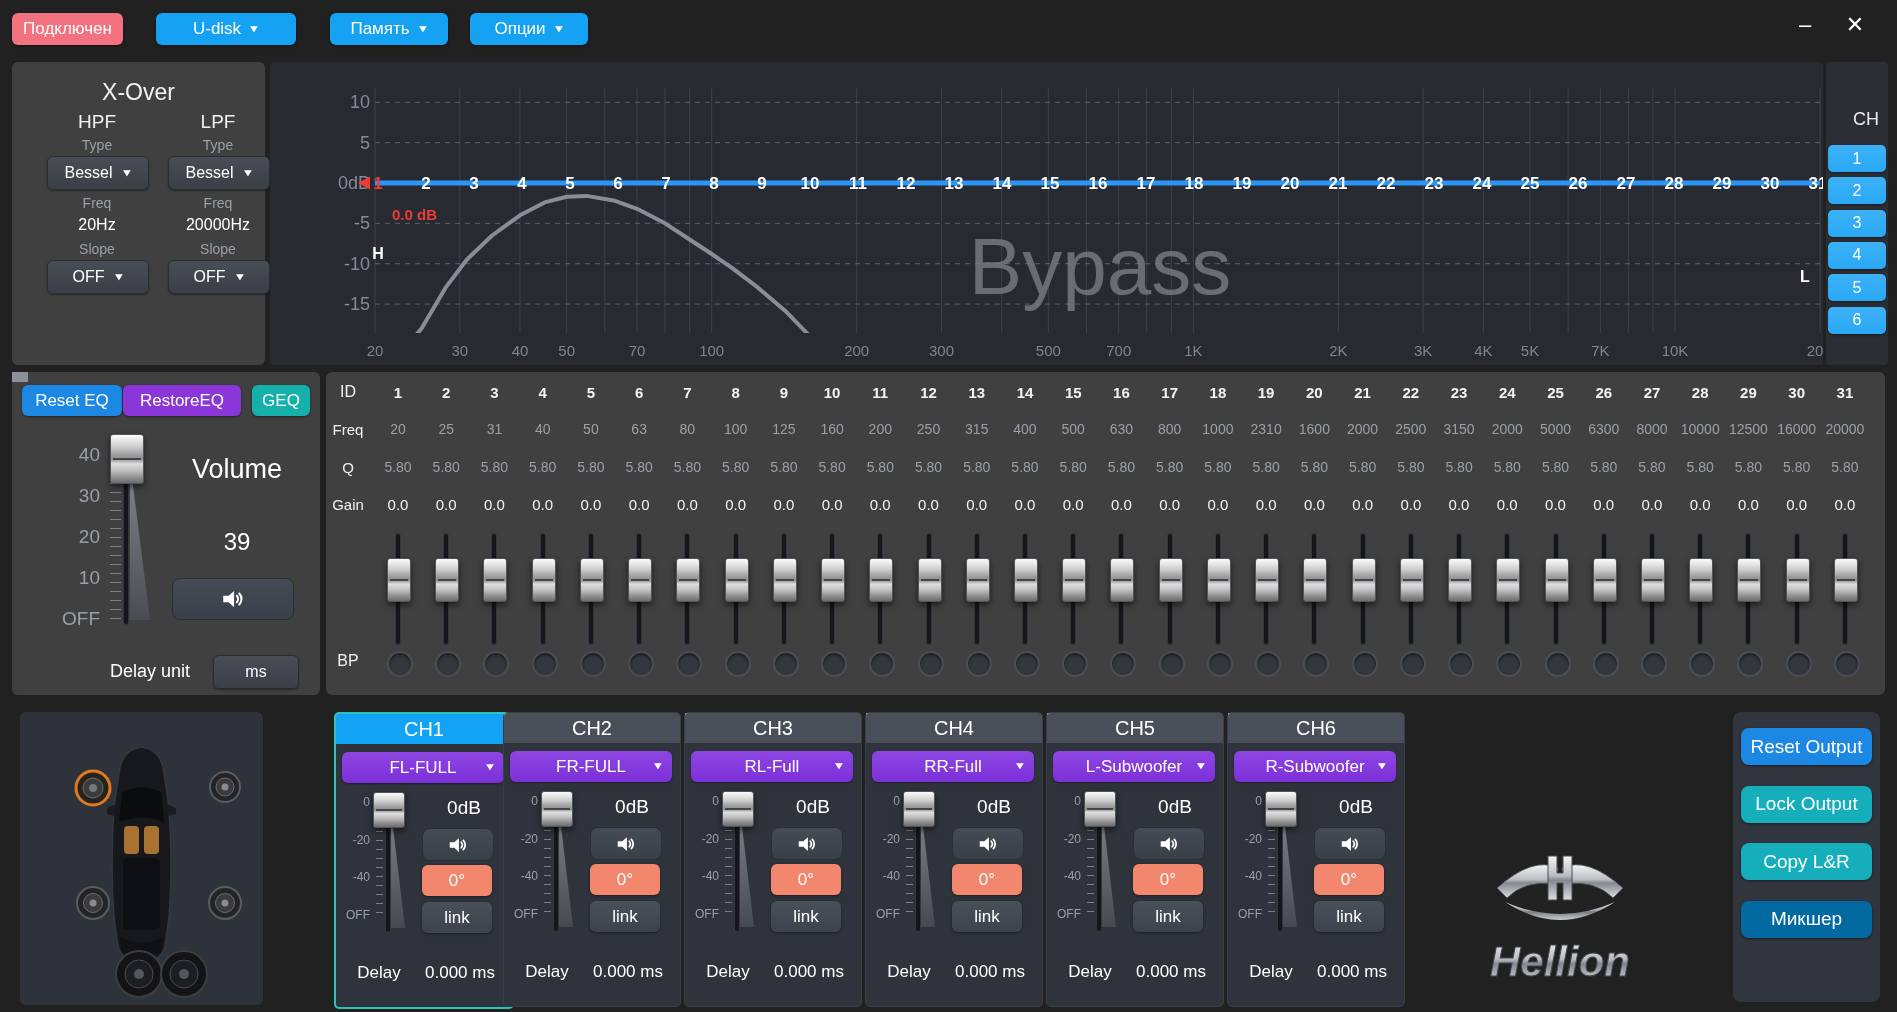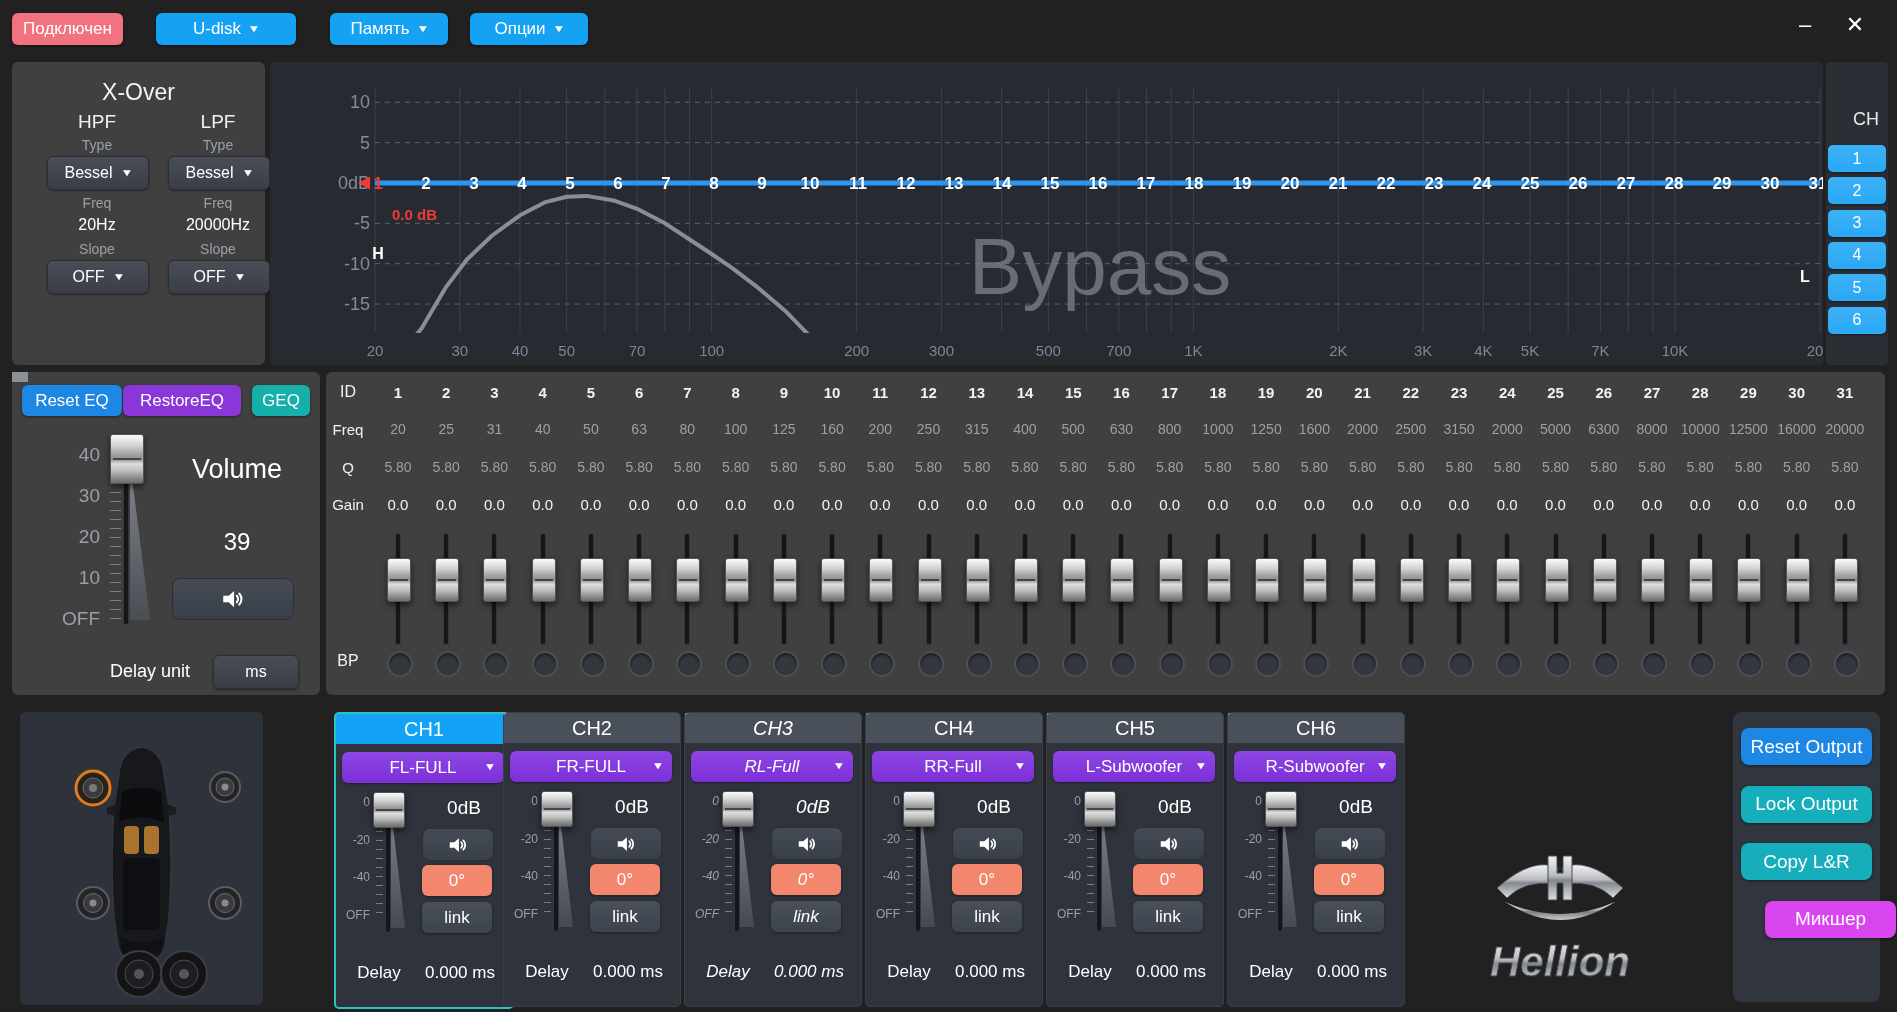--- a/index.html
+++ b/index.html
@@ -369,21 +369,21 @@
         <div class="knob" style="left: 832.68px; top: 186px; width: 22px; height: 42px;"></div>
         <div class="bp" style="left: 832.68px; top: 279px;"></div>
         <div class="lbl" style="left: 867.91px; top: 10px; width: 48px; height: 20px; font-size: 15px; font-weight: bold; color: rgb(242, 243, 245);">18</div>
         <div class="lbl" style="left: 867.91px; top: 47px; width: 48px; height: 20px; font-size: 14px; color: rgb(154, 160, 168);">1000</div>
         <div class="lbl" style="left: 867.91px; top: 85px; width: 48px; height: 20px; font-size: 14px; color: rgb(154, 160, 168);">5.80</div>
         <div class="lbl" style="left: 867.91px; top: 122px; width: 48px; height: 20px; font-size: 15px; color: rgb(242, 243, 245);">0.0</div>
         <div class="track" style="left: 889.91px; top: 162px; height: 110px;"></div>
         <div class="knob" style="left: 880.91px; top: 186px; width: 22px; height: 42px;"></div>
         <div class="bp" style="left: 880.91px; top: 279px;"></div>
         <div class="lbl" style="left: 916.14px; top: 10px; width: 48px; height: 20px; font-size: 15px; font-weight: bold; color: rgb(242, 243, 245);">19</div>
-        <div class="lbl" style="left: 916.14px; top: 47px; width: 48px; height: 20px; font-size: 14px; color: rgb(154, 160, 168);">1250</div>
+        <div class="lbl" style="left: 916.14px; top: 47px; width: 48px; height: 20px; font-size: 14px; color: rgb(154, 160, 168);">2310</div>
         <div class="lbl" style="left: 916.14px; top: 85px; width: 48px; height: 20px; font-size: 14px; color: rgb(154, 160, 168);">5.80</div>
         <div class="lbl" style="left: 916.14px; top: 122px; width: 48px; height: 20px; font-size: 15px; color: rgb(242, 243, 245);">0.0</div>
         <div class="track" style="left: 938.14px; top: 162px; height: 110px;"></div>
         <div class="knob" style="left: 929.14px; top: 186px; width: 22px; height: 42px;"></div>
         <div class="bp" style="left: 929.14px; top: 279px;"></div>
         <div class="lbl" style="left: 964.37px; top: 10px; width: 48px; height: 20px; font-size: 15px; font-weight: bold; color: rgb(242, 243, 245);">20</div>
         <div class="lbl" style="left: 964.37px; top: 47px; width: 48px; height: 20px; font-size: 14px; color: rgb(154, 160, 168);">1600</div>
         <div class="lbl" style="left: 964.37px; top: 85px; width: 48px; height: 20px; font-size: 14px; color: rgb(154, 160, 168);">5.80</div>
         <div class="lbl" style="left: 964.37px; top: 122px; width: 48px; height: 20px; font-size: 15px; color: rgb(242, 243, 245);">0.0</div>
         <div class="track" style="left: 986.37px; top: 162px; height: 110px;"></div>
@@ -568,21 +568,21 @@
             <polygon points="3,9 8,9 13,4.5 13,19.5 8,15 3,15" fill="#fff"></polygon>
             <path d="M15.5 9 a4.5 4.5 0 0 1 0 6" stroke="#fff" stroke-width="1.9" fill="none" stroke-linecap="round"></path>
             <path d="M17.8 7 a7.2 7.2 0 0 1 0 10" stroke="#fff" stroke-width="1.9" fill="none" stroke-linecap="round"></path>
           </svg>
         </div>
         <div class="btn" style="left: 86px; top: 151px; width: 70px; height: 31px; background: rgb(242, 135, 110); font-size: 17px; position: absolute;">0°</div>
         <div class="btn" style="left: 86px; top: 188px; width: 70px; height: 31px; background: linear-gradient(rgb(74, 80, 90), rgb(61, 67, 77)); font-size: 17px; position: absolute;">link</div>
         <div class="lbl" style="left: 12px; top: 248px; width: 62px; height: 22px; font-size: 17px; color: rgb(255, 255, 255);">Delay</div>
         <div class="lbl" style="left: 78px; top: 248px; width: 92px; height: 22px; font-size: 17px; color: rgb(255, 255, 255);">0.000 ms</div>
       </div>
-      <div class="strip" style="left: 684px; top: 712px; font-style: italic;">
+      <div class="strip" style="left: 684px; top: 712px;">
         <div class="striphead" style="background: rgb(74, 80, 90);">CH3</div>
         <div class="dd" style="left: 6px; top: 38px; width: 162px; height: 31px; font-size: 17px; background: linear-gradient(rgb(141, 70, 227), rgb(124, 47, 216)); border: none;">
           <span>RL-Full</span>
           <span class="caret" style="position: absolute; right: 9px; top: 10px;">▼</span>
         </div>
         <div class="lbl" style="left: 0px; top: 80px; width: 34px; height: 16px; justify-content: flex-end; font-size: 12px; color: rgb(154, 160, 168);">0</div>
         <div style="left: 38px; top: 87px; width: 10px; height: 2px; background: rgb(139, 144, 153);"></div>
         <div class="lbl" style="left: 0px; top: 117.7px; width: 34px; height: 16px; justify-content: flex-end; font-size: 12px; color: rgb(154, 160, 168);">-20</div>
         <div style="left: 38px; top: 124.7px; width: 10px; height: 2px; background: rgb(139, 144, 153);"></div>
         <div class="lbl" style="left: 0px; top: 155.4px; width: 34px; height: 16px; justify-content: flex-end; font-size: 12px; color: rgb(154, 160, 168);">-40</div>
@@ -717,17 +717,17 @@
       <path d="M30 62 Q85 86 140 62 Q112 80 85 80 Q58 80 30 62 Z" fill="url(#sil)" opacity="0.9"></path>
       <text x="85" y="136" text-anchor="middle" font-size="42" font-weight="bold" font-style="italic" fill="url(#sil)" stroke="#45484d" stroke-width="1">Hellion</text>
     </svg>
   </div>
 
   <div class="abs" style="left:1733px;top:712px;width:147px;height:290px;background:#31353d;border-radius:8px;">
     <div id="output-buttons">
         <div class="btn" style="left: 8px; top: 16px; width: 131px; height: 37px; background: rgb(29, 135, 228); font-size: 19px; border-radius: 8px;">Reset Output</div>
         <div class="btn" style="left: 8px; top: 73.5px; width: 131px; height: 37px; background: rgb(23, 174, 188); font-size: 19px; border-radius: 8px;">Lock Output</div>
         <div class="btn" style="left: 8px; top: 131px; width: 131px; height: 37px; background: rgb(23, 174, 188); font-size: 19px; border-radius: 8px;">Copy L&amp;R</div>
-        <div class="btn" style="left: 8px; top: 188.5px; width: 131px; height: 37px; background: #d946ef; font-size: 19px; border-radius: 8px; margin-left: 24px;">Микшер</div>
+        <div class="btn" style="left: 8px; top: 188.5px; width: 131px; height: 37px; background: #0369a1; font-size: 19px; border-radius: 8px;">Микшер</div>
       </div>
   </div>
 
 </div>
 
 </body></html>

